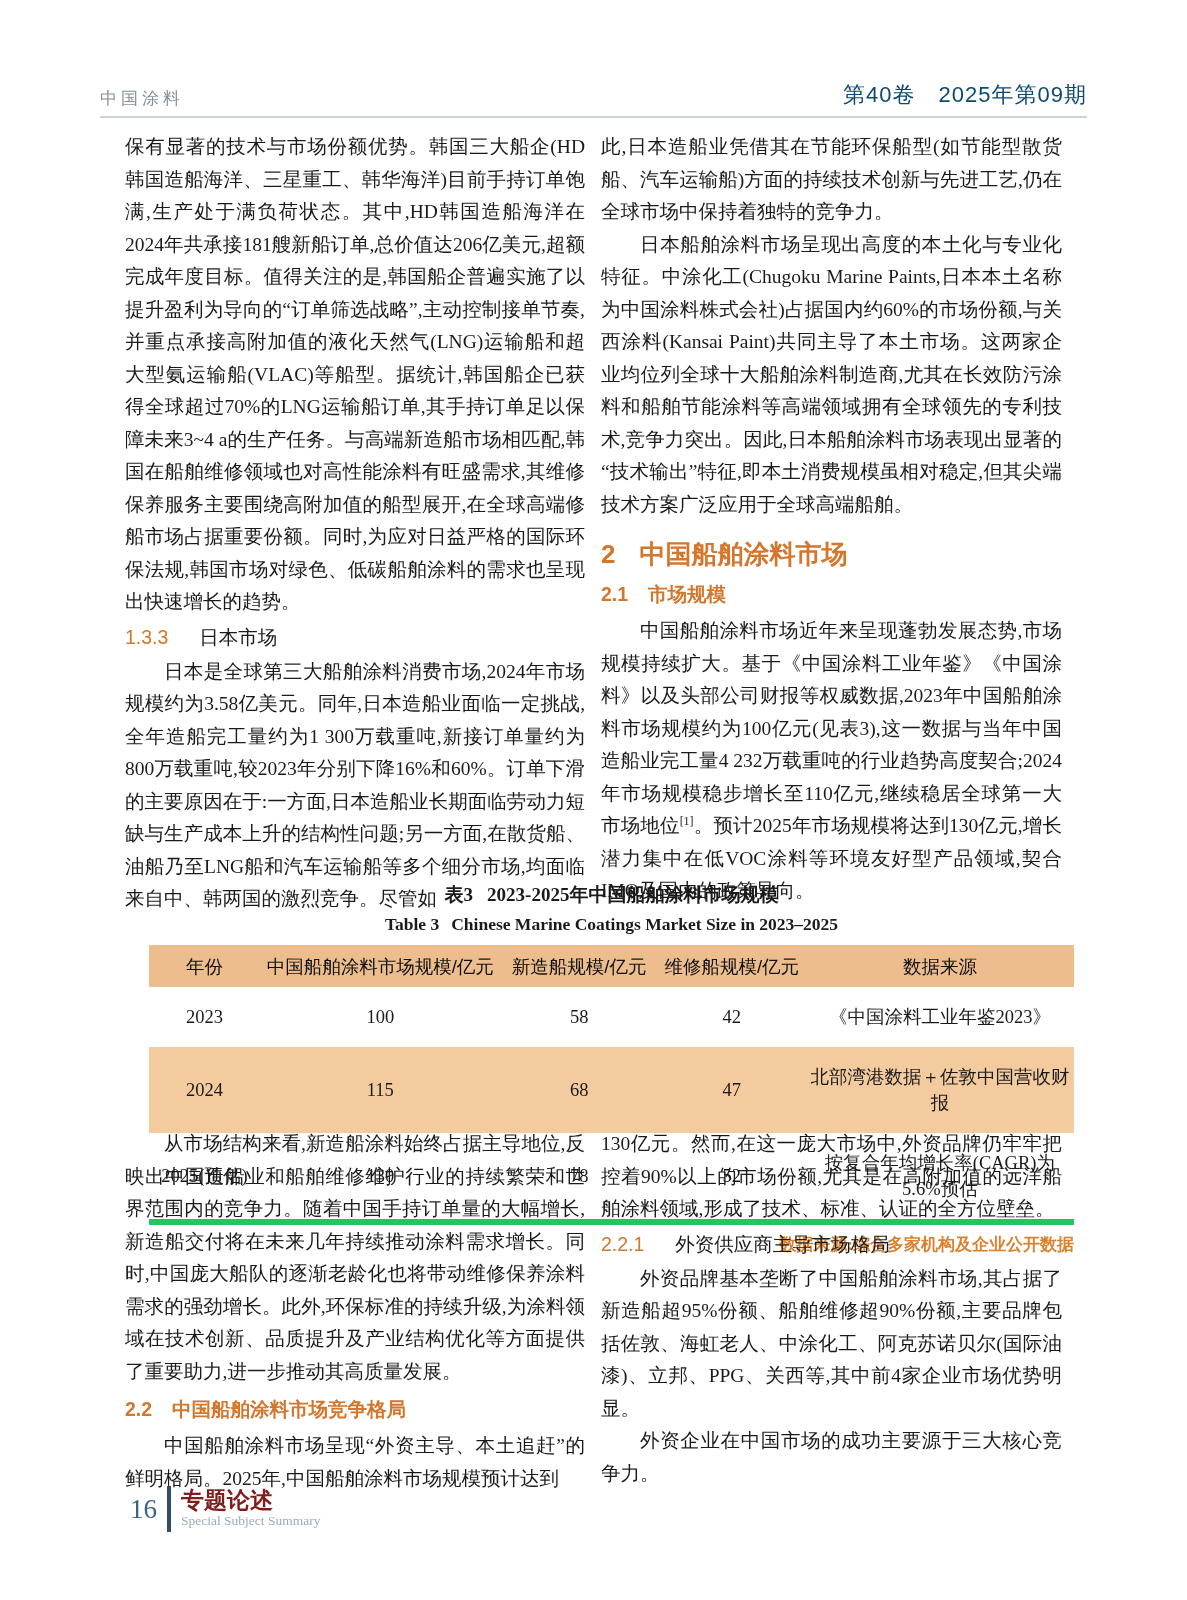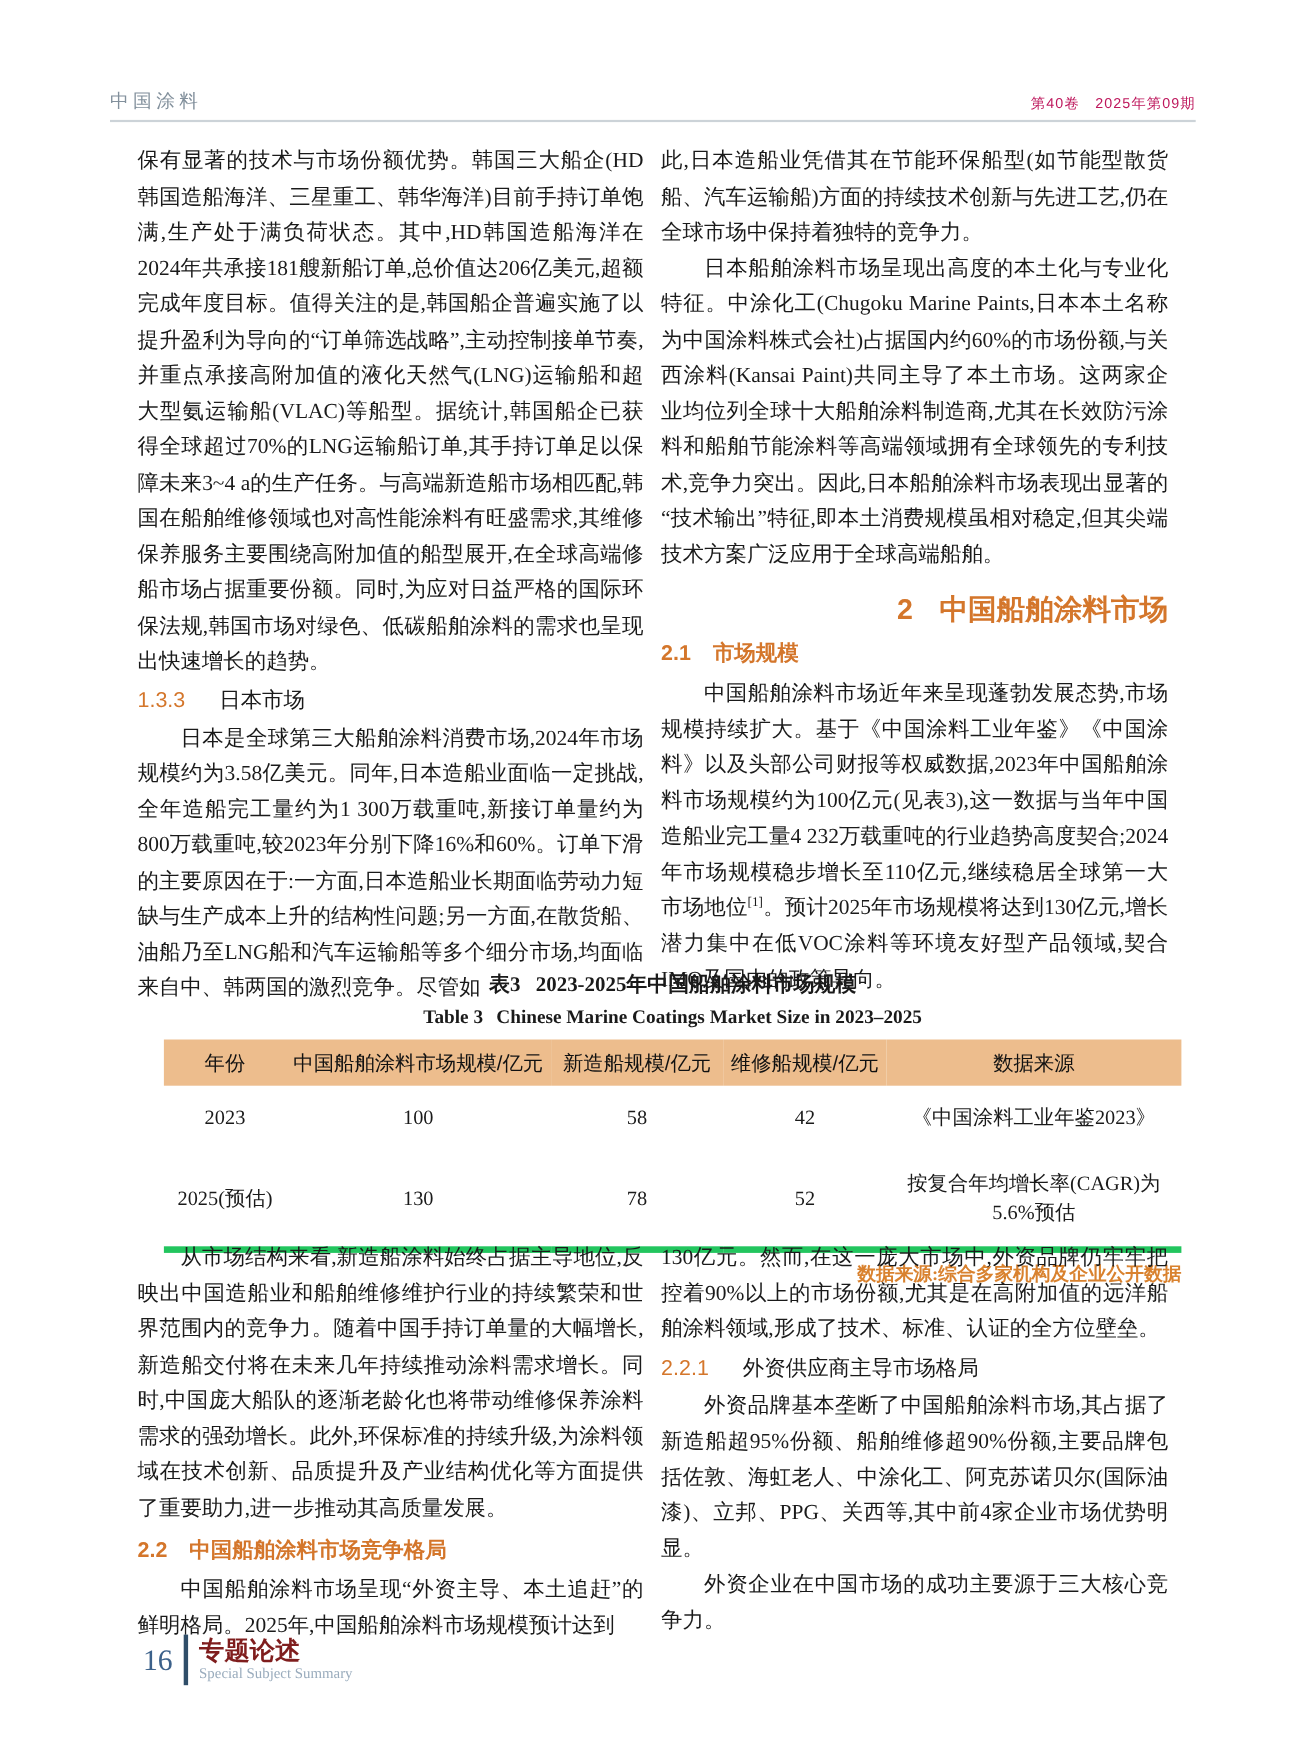--- a/index.html
+++ b/index.html
@@ -4,38 +4,38 @@
 <style>
   html,body{margin:0;padding:0;background:#ffffff;}
   .page{position:relative;width:1187px;height:1600px;background:#ffffff;overflow:hidden;
         font-family:"Liberation Serif","DejaVu Serif",serif;color:#1a1a1a;}
 
   
   .runhead{position:absolute;top:80px;left:100px;width:987px;display:flex;
            justify-content:space-between;align-items:flex-end;
            border-bottom:2px solid #ccd3d8;padding-bottom:6px;}
   .runhead .jname{font-family:"Liberation Sans",sans-serif;font-size:17px;color:#82909c;letter-spacing:4px;}
-  .runhead .jissue{font-family:"Liberation Sans",sans-serif;font-size:13px;color:#be185d;letter-spacing:1px;}
+  .runhead .jissue{font-family:"Liberation Sans",sans-serif;font-size:22px;color:#0c4a6e;letter-spacing:1px;}
 
   
   .cols{position:absolute;left:125px;width:937px;display:flex;gap:16px;}
   .cols.top{top:131px;}
   .cols.bottom{top:1128px;}
   .col{width:460px;}
   .col.right{width:461px;}
   p.body{margin:0;font-size:19.5px;line-height:32.5px;text-align:justify;}
   p.body.indent{text-indent:2em;}
   sup{font-size:12px;line-height:0;}
 
   
   .h3{margin:2px 0 2px 0;font-size:19.5px;line-height:32px;}
   .h3 .num{font-family:"Liberation Sans",sans-serif;color:#d4762b;margin-right:26px;}
   .h3 .txt{color:#1a1a1a;}
   .h1{margin:16px 0 8px 0;font-family:"Liberation Sans",sans-serif;font-weight:bold;
-      font-size:26px;line-height:34px;color:#d4762b;text-align:right;}
+      font-size:26px;line-height:34px;color:#d4762b;}
   .h1 .num{margin-right:24px;}
   .h2{margin:6px 0 6px 0;font-family:"Liberation Sans",sans-serif;font-weight:bold;
       font-size:19.5px;line-height:30px;color:#d4762b;}
   .h2 .num{margin-right:20px;}
 
   
   .tablewrap{position:absolute;left:149px;top:862px;width:925px;margin-top:20px;}
   .t-title-cn{text-align:center;font-weight:bold;font-size:19px;margin:0 0 6px 0;}
   .t-title-cn .lbl{margin-right:14px;}
   .t-title-en{text-align:center;font-weight:bold;font-size:17.5px;margin:0 0 10px 0;}
@@ -112,20 +112,27 @@
         </tr>
       </thead>
       <tbody>
           <tr>
             <td>2023</td>
             <td>100</td>
             <td>58</td>
             <td>42</td>
             <td>《中国涂料工业年鉴2023》</td>
           </tr>
+          <tr class="shaded">
+            <td>2024</td>
+            <td>115</td>
+            <td>68</td>
+            <td>47</td>
+            <td>北部湾港数据＋佐敦中国营收财报</td>
+          </tr>
           <tr>
             <td>2025(预估)</td>
             <td>130</td>
             <td>78</td>
             <td>52</td>
             <td>按复合年均增长率(CAGR)为5.6%预估</td>
           </tr>
         </tbody>
     </table>
     <p class="t-note">数据来源:综合多家机构及企业公开数据</p>

